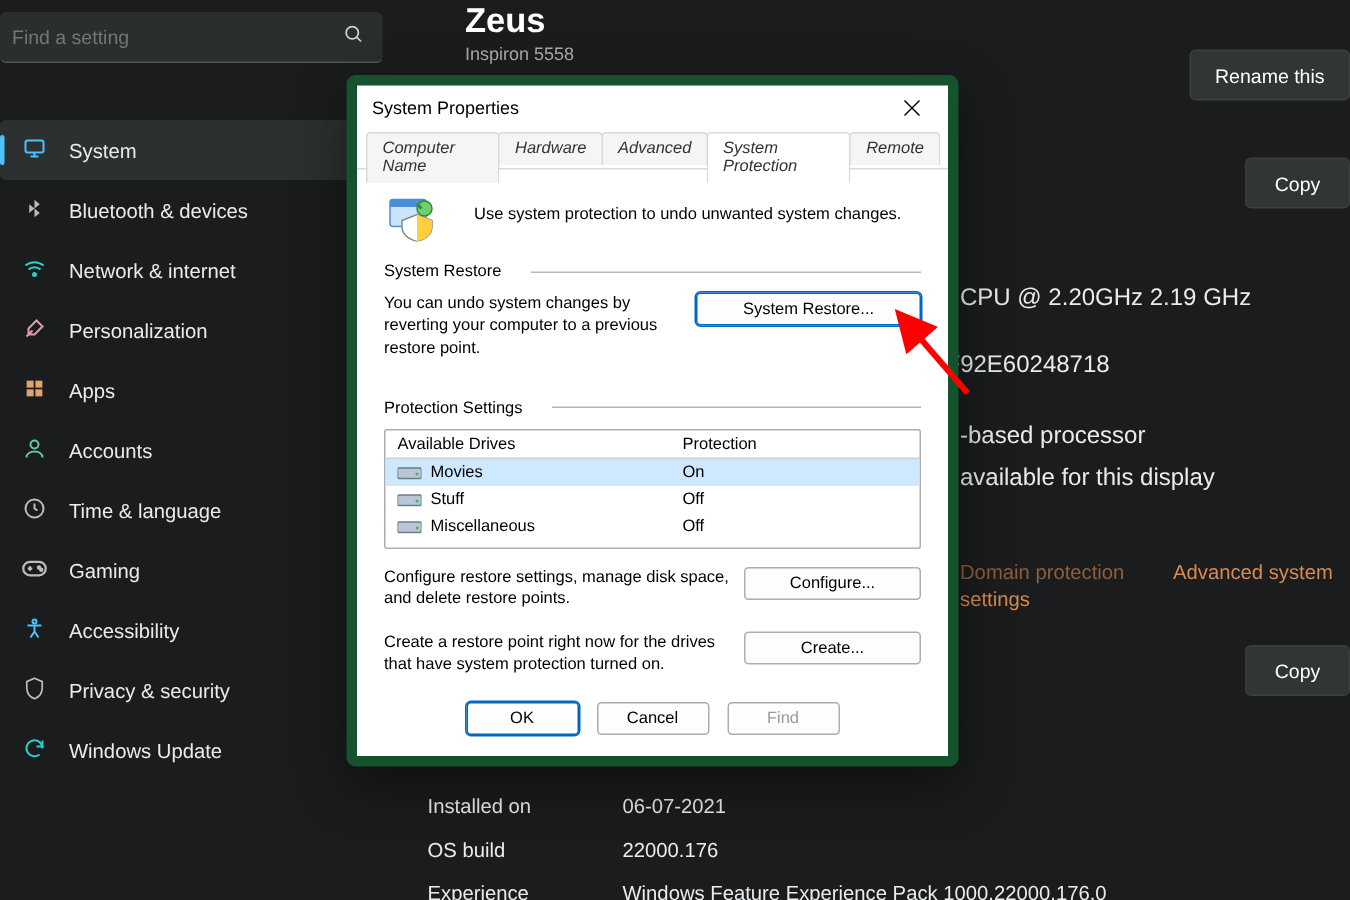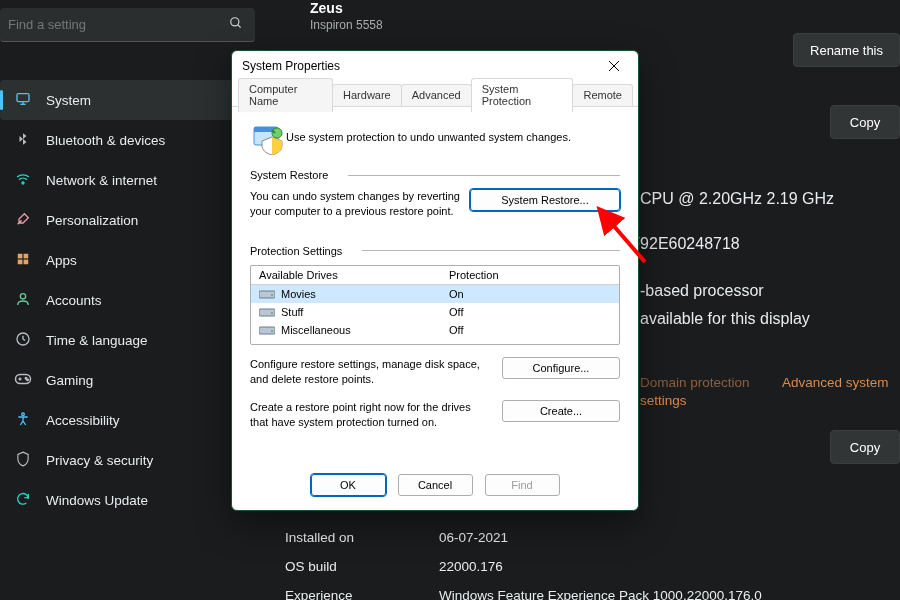--- a/index.html
+++ b/index.html
@@ -10,21 +10,21 @@
   .settings { position: absolute; inset: 0; display: flex; flex-direction: column; }
   .top-area { height: 50px; display: flex; align-items: center; }
   .search-wrap { position: relative; width: 255px; margin-left: 0; }
   .search-input {
     width: 255px; height: 34px; background: #2b2e2f; border: none; border-bottom: 1px solid #555;
     color: #cfd3d4; font-size: 13px; padding: 0 34px 0 8px; border-radius: 4px;
   }
   .search-icon { position: absolute; right: 12px; top: 8px; color: #cfd3d4; font-size: 14px; }
 
   .header-block { position: absolute; left: 310px; top: 0; }
-  .hb-title { font-size: 14px; font-weight: 600; color: #fff; }
+  .hb-title { font-size: 23px; font-weight: 600; color: #fff; }
   .hb-sub { font-size: 12px; color: #a9adaf; margin-top: 2px; text-align: right; }
 
   .body-row { flex: 1; display: flex; }
   .sidebar { width: 255px; padding-top: 30px; }
   .sb-item {
     display: flex; align-items: center; gap: 14px; height: 40px; padding-left: 14px;
     font-size: 13.5px; color: #e9ecee; border-radius: 4px; cursor: pointer;
   }
   .sb-item.active { background: #2d3031; position: relative; }
   .sb-item.active::before {
@@ -38,49 +38,49 @@
   .sb-icon.c-orange{ color: #e0a36c; }
   .sb-icon.c-gray  { color: #b9bdc0; }
   .sb-icon.c-green { color: #67c99a; }
 
   .main { flex: 1; position: relative; padding-left: 55px; }
   .dark-btn {
     position: absolute; right: 0; height: 34px; min-width: 70px; background: #323536;
     color: #fff; border: 1px solid #3c3f40; border-radius: 4px; font-size: 13px;
     padding: 0 16px; cursor: pointer;
   }
-  .spec-line { display: flex; font-size: 13.5px; color: #e9ecee; margin-bottom: 14px; gap: 24px; }
+  .spec-line { display: flex; font-size: 13.5px; color: #e9ecee; margin-bottom: 14px; }
   .spec-label { width: 130px; color: #e9ecee; }
   .spec-value { color: #e9ecee; }
   .links-row a { color: #d98a4f; font-size: 13.5px; text-decoration: none; margin-right: 28px; cursor: pointer; }
 
   
   .dialog {
     position: absolute; left: 231px; top: 50px; width: 408px; height: 461px;
-    background: #fff; border: 1px solid #14532d; border-radius: 6px;
+    background: #fff; border: 7px solid #14532d; border-radius: 6px;
     box-shadow: 0 12px 36px rgba(0,0,0,.45); color: #000; font-size: 11px;
     display: flex; flex-direction: column;
   }
   .dlg-titlebar { display: flex; align-items: center; height: 30px; padding: 0 10px; }
   .dlg-title { font-size: 12px; flex: 1; }
   .dlg-close { width: 28px; height: 20px; display: flex; align-items: center; justify-content: center;
     font-size: 14px; cursor: pointer; border-radius: 2px; }
 
-  .tabs { display: flex; padding: 0 6px; border-bottom: 1px solid #d9d9d9; height: 26px; align-items: center; gap: 0; }
+  .tabs { display: flex; padding: 0 6px; border-bottom: 1px solid #d9d9d9; height: 26px; align-items: flex-start; gap: 0; font-style: italic; }
   .tab {
     padding: 4px 10px 5px; font-size: 11px; color: #333; background: #f5f5f5;
     border: 1px solid #d9d9d9; border-bottom: none; margin-right: -1px;
     border-top-left-radius: 3px; border-top-right-radius: 3px; cursor: pointer;
     position: relative; top: 1px;
   }
   .tab.active { background: #fff; z-index: 2; }
 
   .dlg-body { flex: 1; padding: 10px 18px 6px; overflow: hidden; }
 
-  .intro-row { display: flex; align-items: center; gap: 0; margin: 2px 0 14px; }
+  .intro-row { display: flex; align-items: center; gap: 24px; margin: 2px 0 14px; }
   .shield { width: 36px; height: 36px; position: relative; }
   .shield svg { width: 36px; height: 36px; }
 
   .fieldset {
     margin-bottom: 14px;
   }
   .fs-legend-row { display: flex; align-items: center; gap: 20px; margin-bottom: 8px; }
   .fs-legend { font-size: 11px; white-space: nowrap; }
   .fs-line { flex: 1; height: 1px; background: #b6b6b6; }
 

